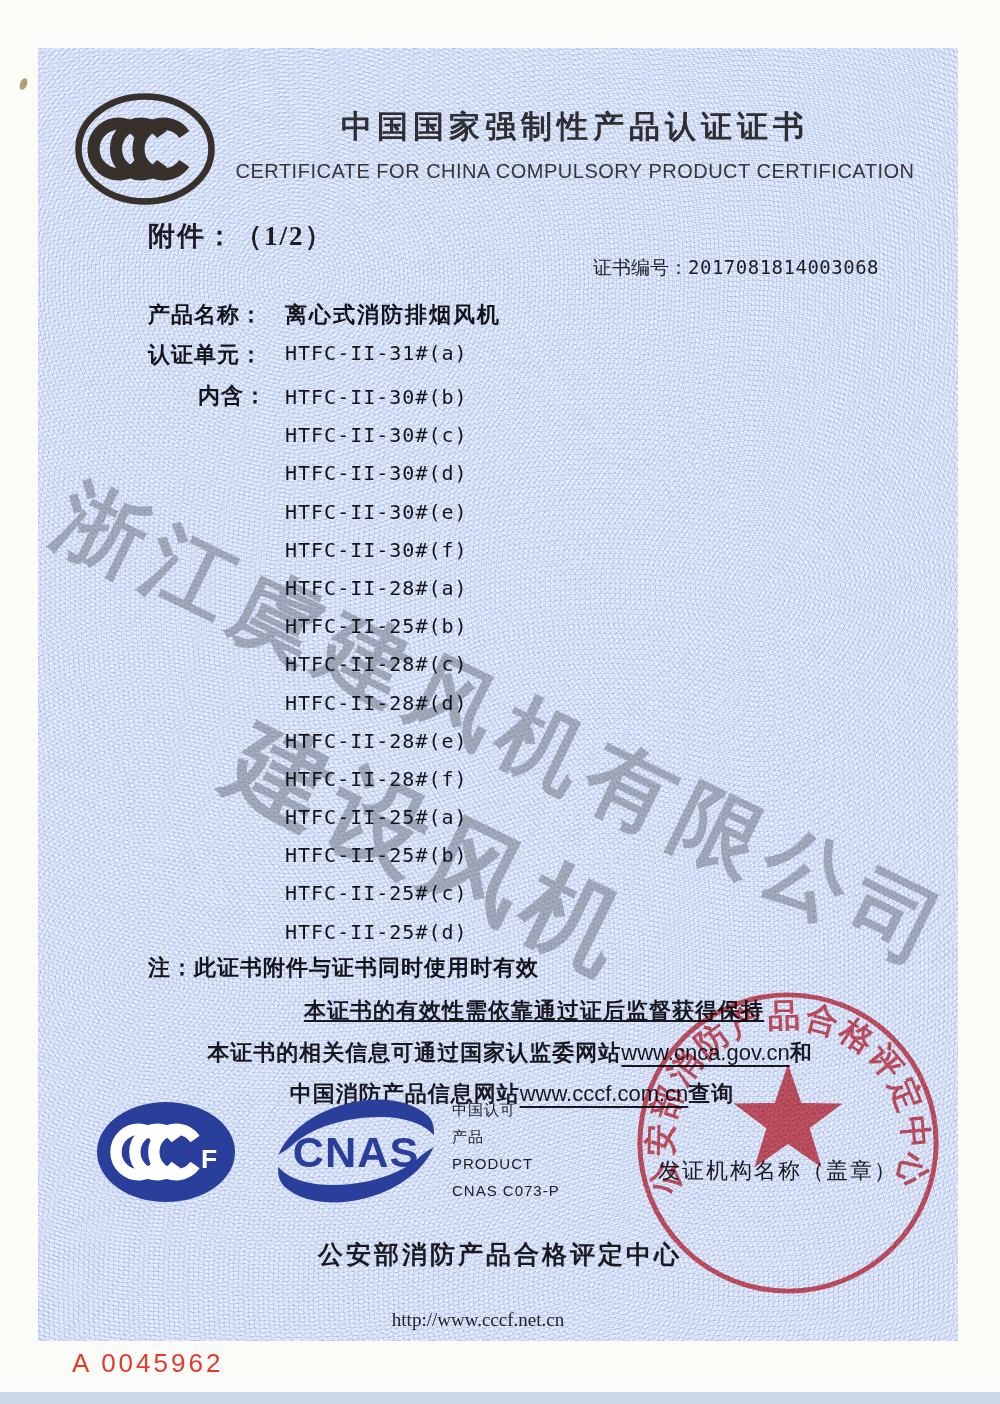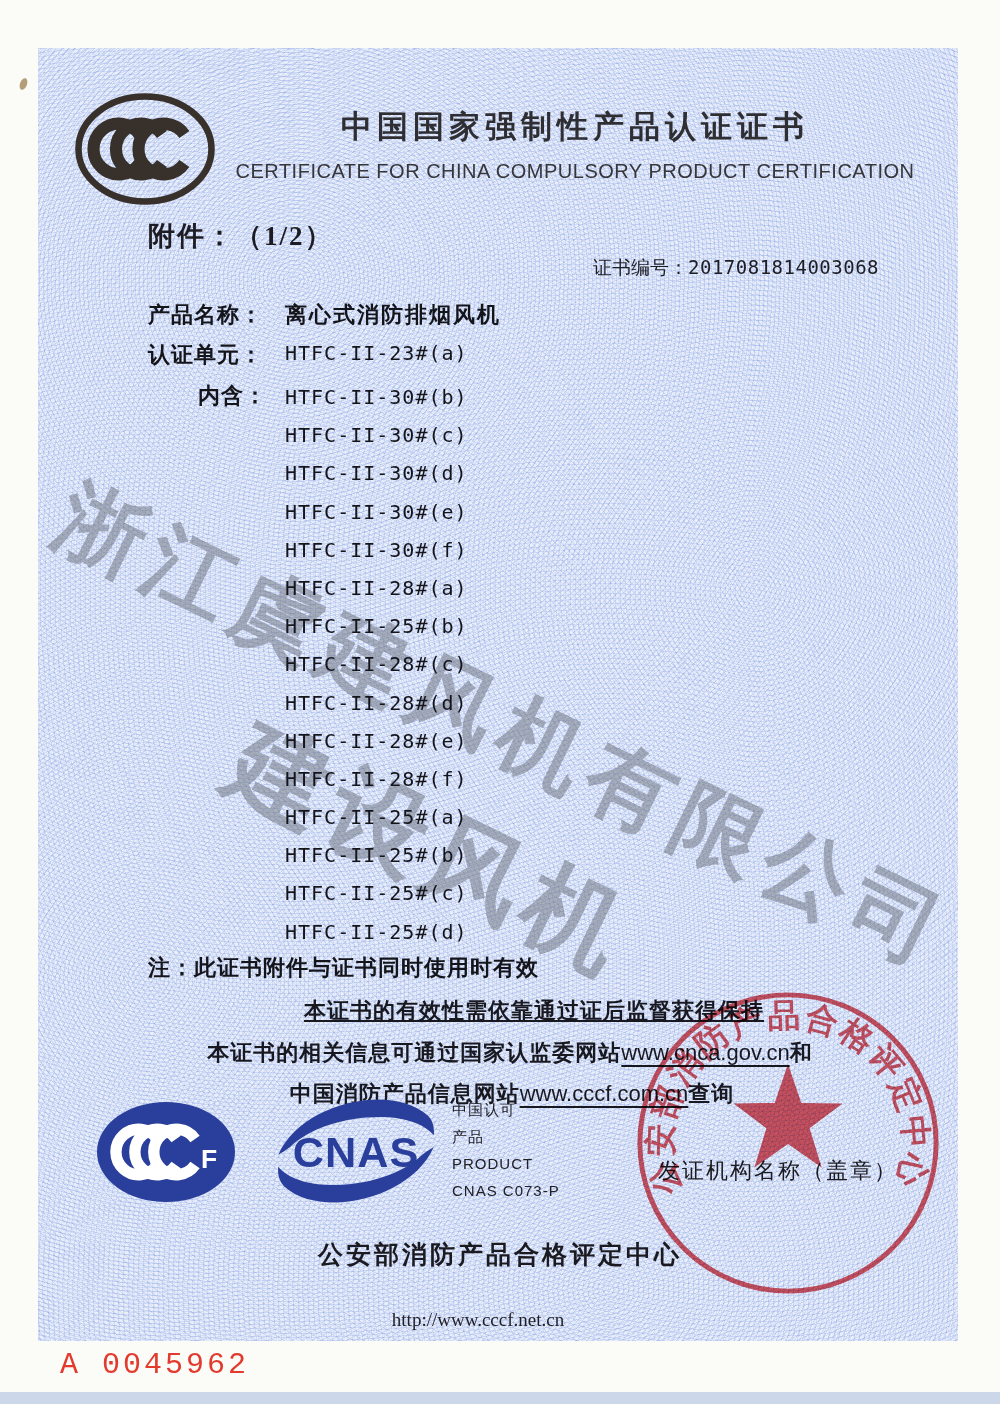--- a/index.html
+++ b/index.html
@@ -47,21 +47,21 @@
   .url{font-family:"Liberation Sans",sans-serif;font-weight:normal;text-decoration:underline;text-underline-offset:5px;letter-spacing:0;}
 
   .acc-text{left:452px;top:1096px;z-index:3;font-size:15px;color:#202027;line-height:27px;letter-spacing:1px;}
   .stamp-caption{left:658px;top:1156px;font-size:22px;color:#1a1a20;font-family:"Liberation Serif",serif;letter-spacing:2px;z-index:3;}
 
   .footer-org{left:500px;top:1238px;font-size:25px;font-weight:bold;color:#1a1a20;font-family:"Liberation Serif",serif;letter-spacing:3px;z-index:3;}
   .footer-addr{left:495px;top:1283px;font-size:18px;color:#26262c;font-family:"Liberation Serif",serif;letter-spacing:1px;z-index:3;}
   .footer-addr .post{margin-left:58px;font-family:"DejaVu Sans Mono",monospace;}
   .footer-url{left:478px;top:1309px;font-size:19px;color:#1f1f26;font-family:"Liberation Serif",serif;z-index:3;}
 
-  .serial{left:60px;top:1348px;font-size:30px;color:#e23b2e;font-family:Liberation Mono, monospace;letter-spacing:3px;z-index:3;}
+  .serial{left:72px;top:1348px;font-size:26px;color:#e23b2e;font-family:Liberation Sans, sans-serif;letter-spacing:3px;z-index:3;}
   .bottom-strip{left:0;top:1392px;width:1000px;height:12px;background:#ccd8ea;z-index:1;}
   .speck{left:20px;top:78px;width:7px;height:12px;background:#b49d77;border-radius:50%;transform:rotate(20deg);z-index:1;}
 
   .logo-ccc-top{left:70px;top:90px;z-index:3;}
   .logo-cccf{left:95px;top:1100px;z-index:3;}
   .logo-cnas{left:272px;top:1090px;z-index:3;}
   .stamp-svg{left:630px;top:985px;z-index:4;mix-blend-mode:multiply;opacity:.88;}
 </style>
 </head>
 <body>
@@ -88,21 +88,21 @@
   <div class="abs ctr title-en">CERTIFICATE FOR CHINA COMPULSORY PRODUCT CERTIFICATION</div>
   <div class="abs attachment">附件：（1/2）</div>
   <div class="abs certno">
     <span>证书编号：</span><span class="num">2017081814003068</span>
   </div>
 
   <div class="abs lbl" style="left:148px;top:300px;">产品名称：</div>
   <div class="abs val-cn" style="left:285px;top:300px;">离心式消防排烟风机</div>
 
   <div class="abs lbl" style="left:148px;top:340px;">认证单元：</div>
-  <div class="abs mono" style="left:285px;top:341px;">HTFC-II-23#(a)</div>
+  <div class="abs mono" style="left:285px;top:341px;">HTFC-II-31#(a)</div>
 
   <div class="abs lbl" style="left:198px;top:381px;">内含：</div>
   <div class="abs mono" style="left:285px;top:378px;">
       <div class="model-row">HTFC-II-30#(b)</div>
       <div class="model-row">HTFC-II-30#(c)</div>
       <div class="model-row">HTFC-II-30#(d)</div>
       <div class="model-row">HTFC-II-30#(e)</div>
       <div class="model-row">HTFC-II-30#(f)</div>
       <div class="model-row">HTFC-II-28#(a)</div>
       <div class="model-row">HTFC-II-25#(b)</div>

